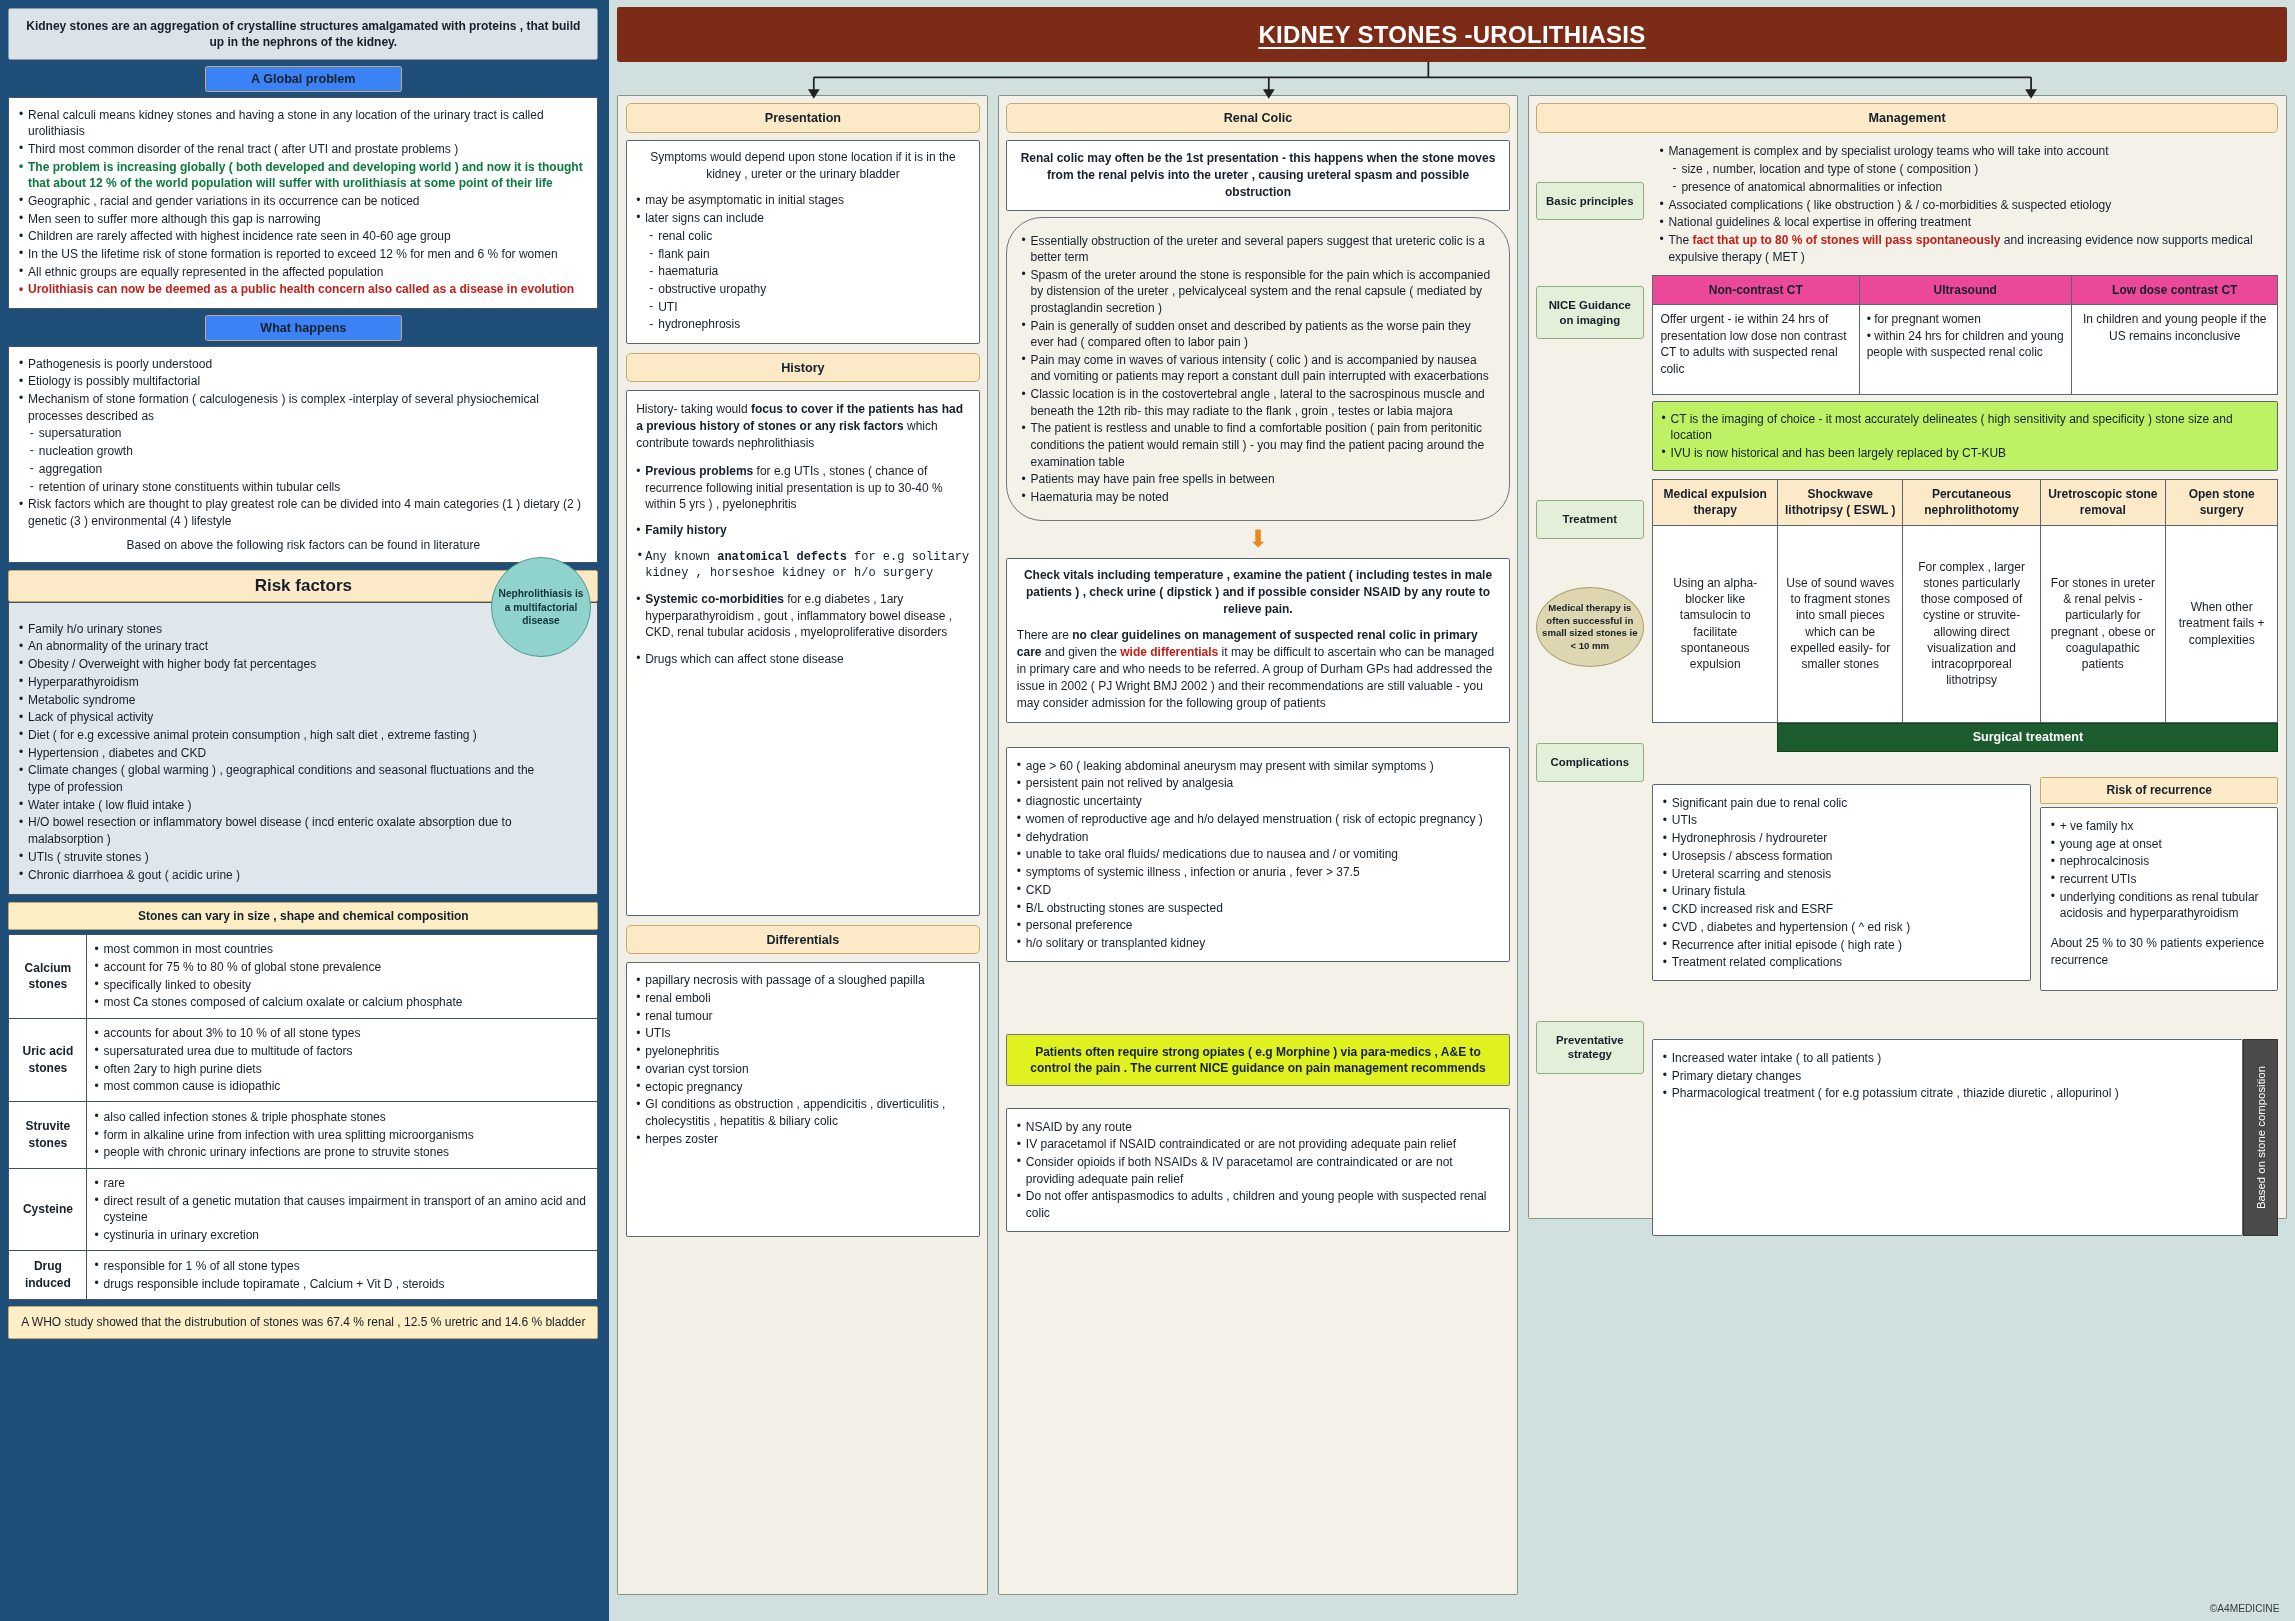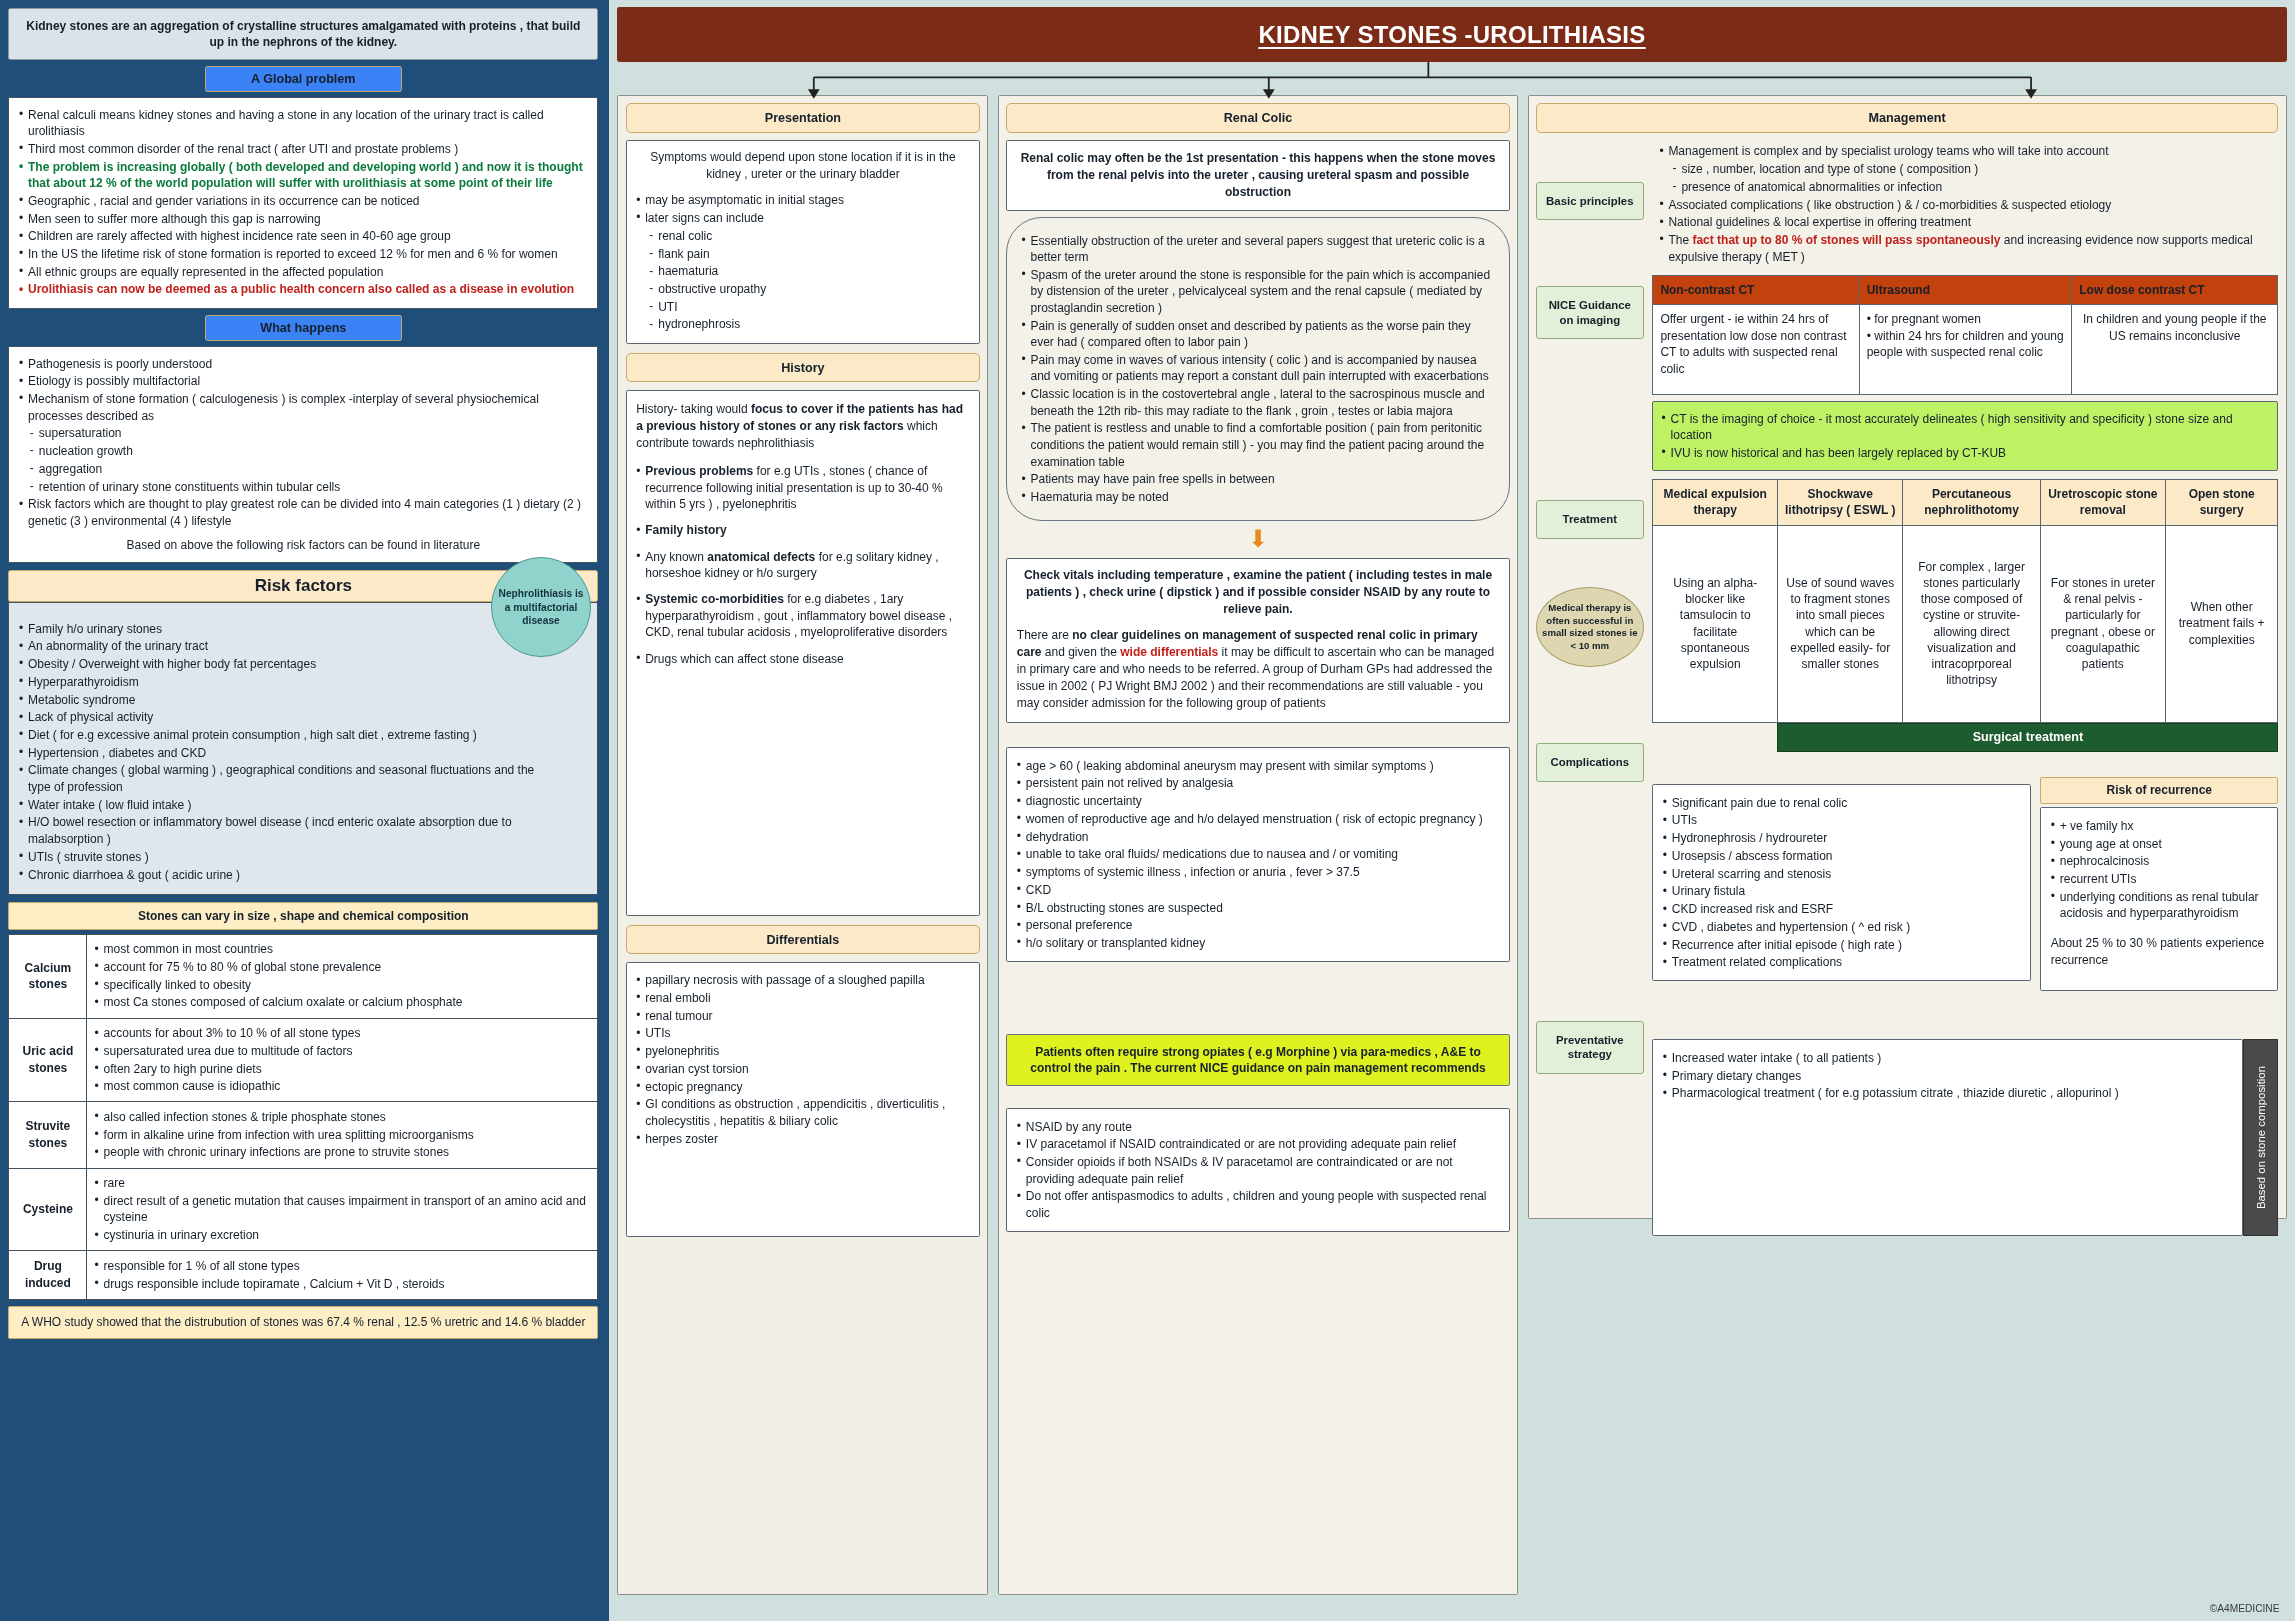--- a/index.html
+++ b/index.html
@@ -129,21 +129,21 @@
   .pill {
     background:#e3efd9; border:0.6px solid #8fae7d; border-radius:3px;
     text-align:center; font-weight:bold; padding:10.8px 3.6px; font-size:11.4px; line-height:1.3;
   }
   .ellipse {
     background:#ddd6b0; border:0.6px solid #a99f6e; border-radius:50%;
     text-align:center; font-weight:bold; padding:14.3px 4.8px; font-size:9.6px; line-height:1.3;
   }
   table.grid { width:100%; border-collapse:collapse; background:#fff; }
   table.grid th, table.grid td { border:0.6px solid #5a6671; padding:6px 7.2px; vertical-align:top; line-height:1.38; }
-  table.grid th { background:#c2410c; text-align:left; font-weight:bold; }
+  table.grid th { background:#ec4899; text-align:center; font-weight:bold; }
   .imaging-note {
     background:#bef264; border:0.6px solid #5a6671; border-radius:1.8px;
     padding: 7.2px 8.4px; margin-top: 6px; line-height:1.4;
   }
   table.tx { width:100%; border-collapse:collapse; background:#fff; margin-top:8.4px; }
   table.tx th, table.tx td { border:0.6px solid #5a6671; padding:6px 6px; text-align:center; vertical-align:middle; line-height:1.35; }
   table.tx th { background:#fbe9c8; font-weight:bold; }
   .surg {
     background:#1d5c2e; color:#fff; text-align:center; font-weight:bold;
     padding: 6.6px; border:0.6px solid #144020; font-size:12.6px;
@@ -336,21 +336,21 @@
             <p style="margin:2.4px 0 10.8px;">
               <span>History- taking would </span><span class="b">focus to cover if the patients has had a previous history of stones or any risk factors</span><span> which contribute towards nephrolithiasis</span>
             </p>
             <ul class="bul">
               <li>
                 <span class="b">Previous problems</span><span> for e.g UTIs , stones ( chance of recurrence following initial presentation is up to 30-40 % within 5 yrs ) , pyelonephritis</span>
               </li>
               <li style="margin-top:9.6px;">
                 <span class="b">Family history</span>
               </li>
-              <li style="margin-top:9.6px;">
+              <li style="margin-top:9.6px;font-family:Liberation Mono, monospace;">
                 <span>Any known</span>
                 <span class="b">anatomical defects</span><span> for e.g solitary kidney , horseshoe kidney or h/o surgery</span>
               </li>
               <li style="margin-top:9.6px;">
                 <span class="b">Systemic co-morbidities</span><span> for e.g diabetes , 1ary hyperparathyroidism , gout , inflammatory bowel disease , CKD, renal tubular acidosis , myeloproliferative disorders</span>
               </li>
               <li style="margin-top:9.6px;">Drugs which can affect stone disease</li>
             </ul>
           </div>
 

